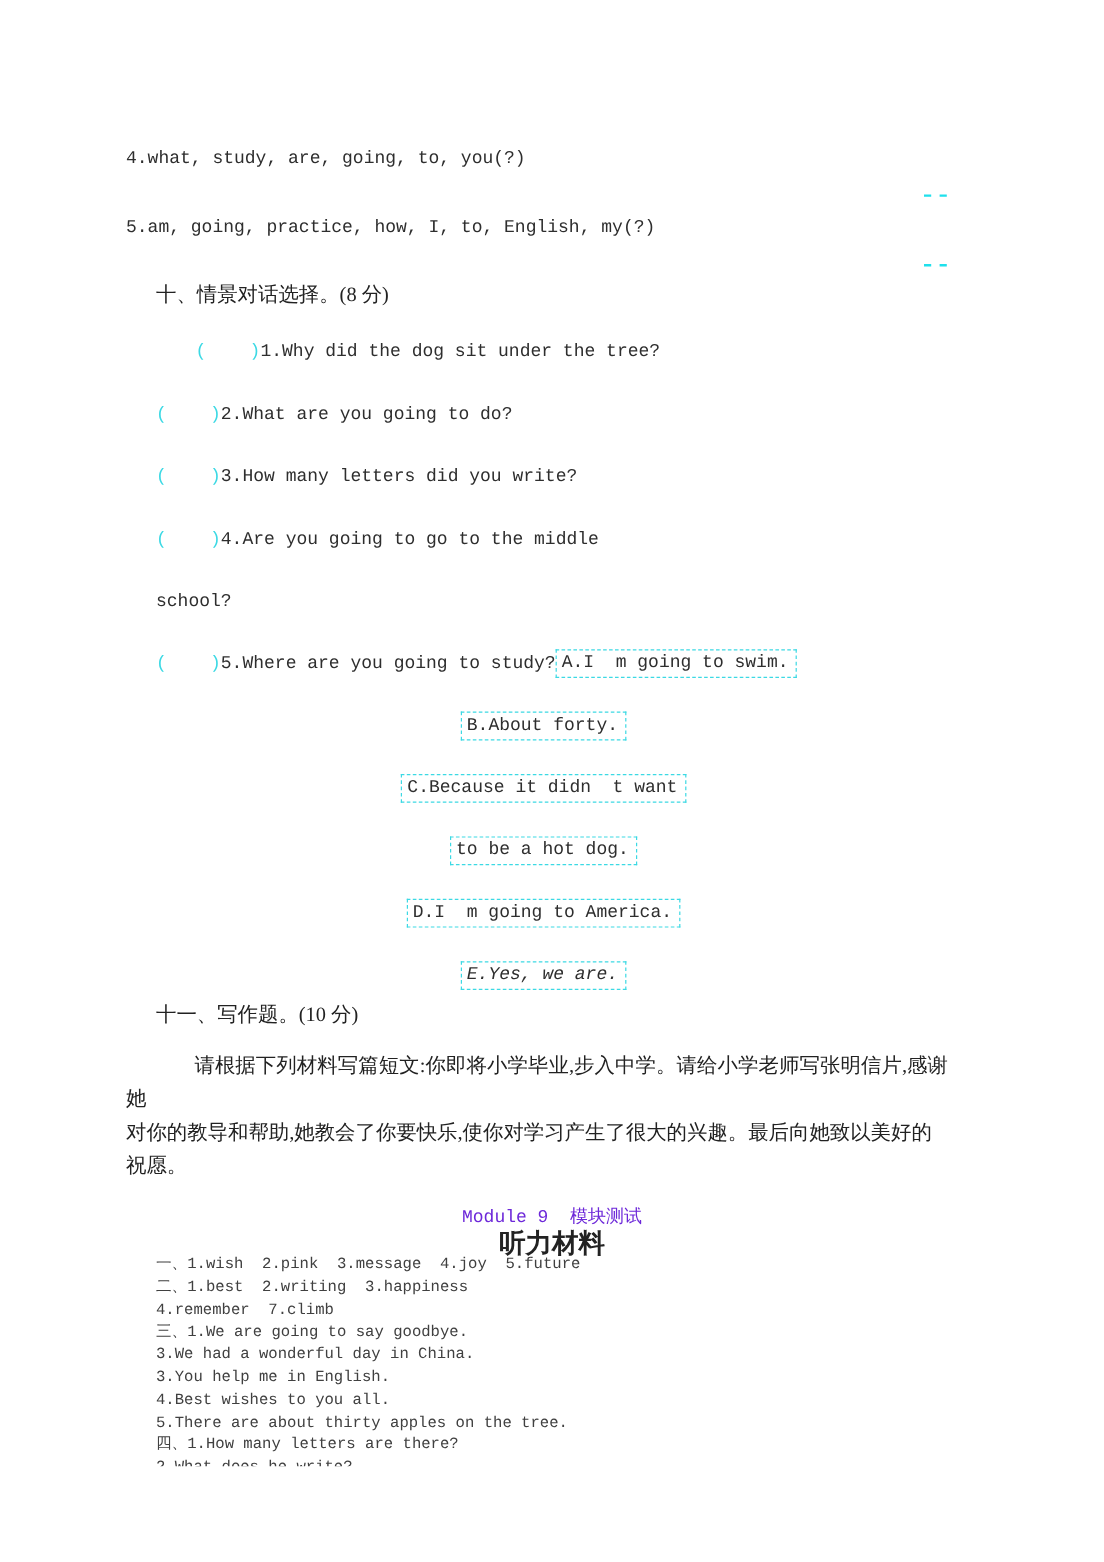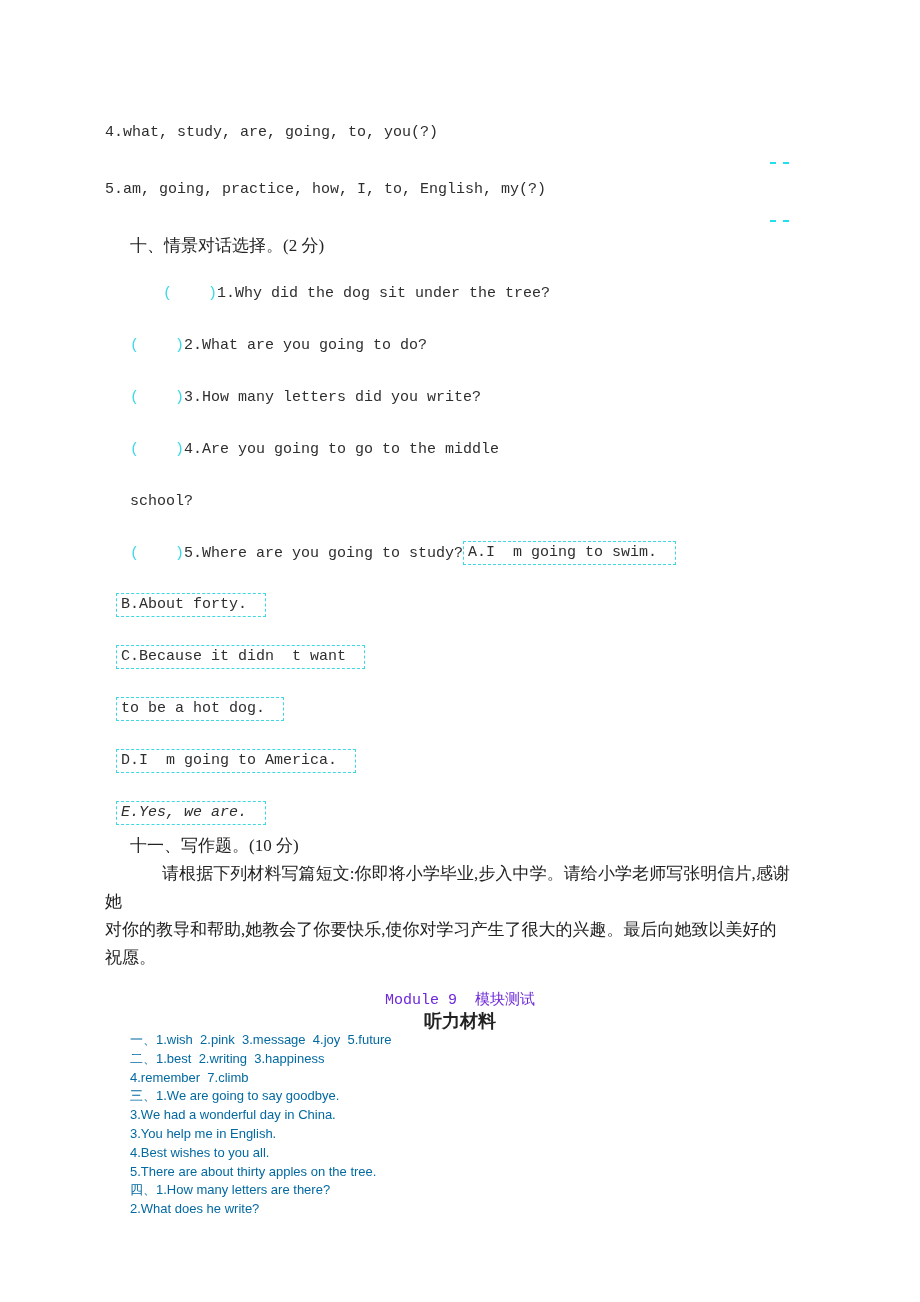--- a/index.html
+++ b/index.html
@@ -28,35 +28,35 @@
     align-items: center;
     height: 22px;
     margin-bottom: 30px;
     overflow: visible;
   }
   .row span { white-space: pre; }
   .mb35 { margin-bottom: 35px; }
   .mb34 { margin-bottom: 34px; font-family: Liberation Mono, monospace; }
   .mb24 { margin-bottom: 24px; }
   .mb10 { margin-bottom: 10px; font-style: italic; }
-  .mb2  { margin-bottom: 2px; }
+  .mb2  { margin-bottom: 16px; }
   .heading {
     height: 24px;
     line-height: 24px;
     margin-left: 25px;
     white-space: pre;
   }
   .ind25 { margin-left: 25px; }
-  .ind11 { margin-left: 11px; }
+  .ind11 { margin-left: 11px; justify-content: center; }
   .paren { color: #3cd9e4; }
   .opt-box {
     display: inline-flex;
     align-items: center;
     height: 21px;
-    padding: 0 18px 1px 4px;
+    padding: 0 6px 1px 4px;
     border: 1px dashed #3cd9e4;
     white-space: pre;
   }
   .para {
     width: 685px;
     line-height: 28px;
     margin-bottom: 18px;
     text-align: justify;
   }
   .para .line { min-height: 28px; }
@@ -68,27 +68,27 @@
     margin-right: -25px;
     color: #6d28d9;
     white-space: pre;
   }
   .subtitle {
     height: 19px;
     line-height: 19px;
     text-align: center;
     margin-right: -25px;
     font-weight: bold;
-    font-size: 18px;
+    font-size: 22px;
     white-space: pre;
   }
   .listen {
-    font-family: Liberation Sans, sans-serif;
+    font-family: Liberation Mono, monospace;
     font-size: 13px;
-    color: #0369a1;
+    color: #404040;
   }
   .listen .lline {
     line-height: 18.8px;
     margin-left: 25px;
     white-space: pre;
   }
   .blank-dash {
     position: absolute;
     width: 19px;
     height: 0;
@@ -106,21 +106,21 @@
   <div class="blank-dash dash1"></div>
   <div class="blank-dash dash2"></div>
 
   <div class="row mono mb35">
     <span>4.what, study, are, going, to, you(?)</span>
   </div>
   <div class="row mono mb34">
     <span>5.am, going, practice, how, I, to, English, my(?)</span>
   </div>
 
-  <div class="heading zh mb24">十、情景对话选择。(2 分)</div>
+  <div class="heading zh mb24">十、情景对话选择。(8 分)</div>
 
   <div class="row mono" style="margin-left:58px;">
     <span class="paren">(    )</span>
       <span>1.Why did the dog sit under the tree?</span>
   </div>
   <div class="row mono ind25">
     <span class="paren">(    )</span>
       <span>2.What are you going to do?</span>
   </div>
   <div class="row mono ind25">

